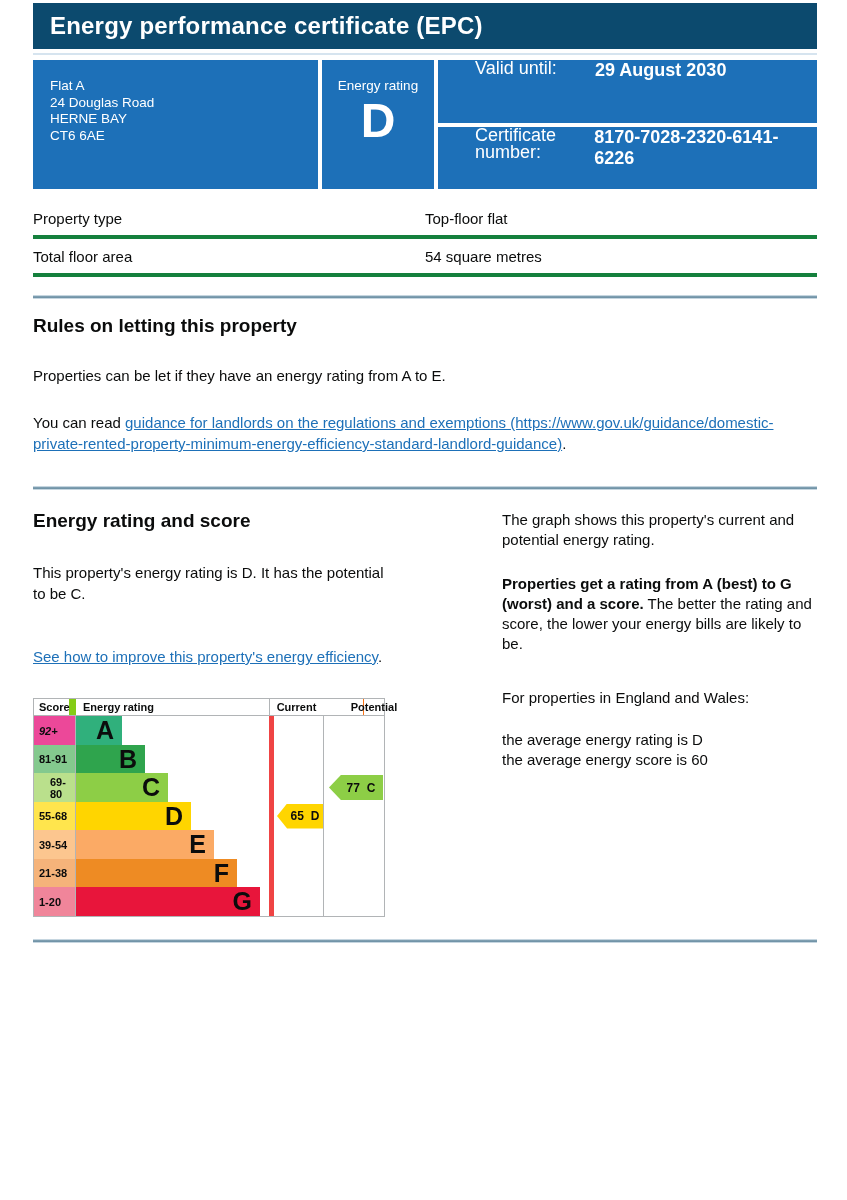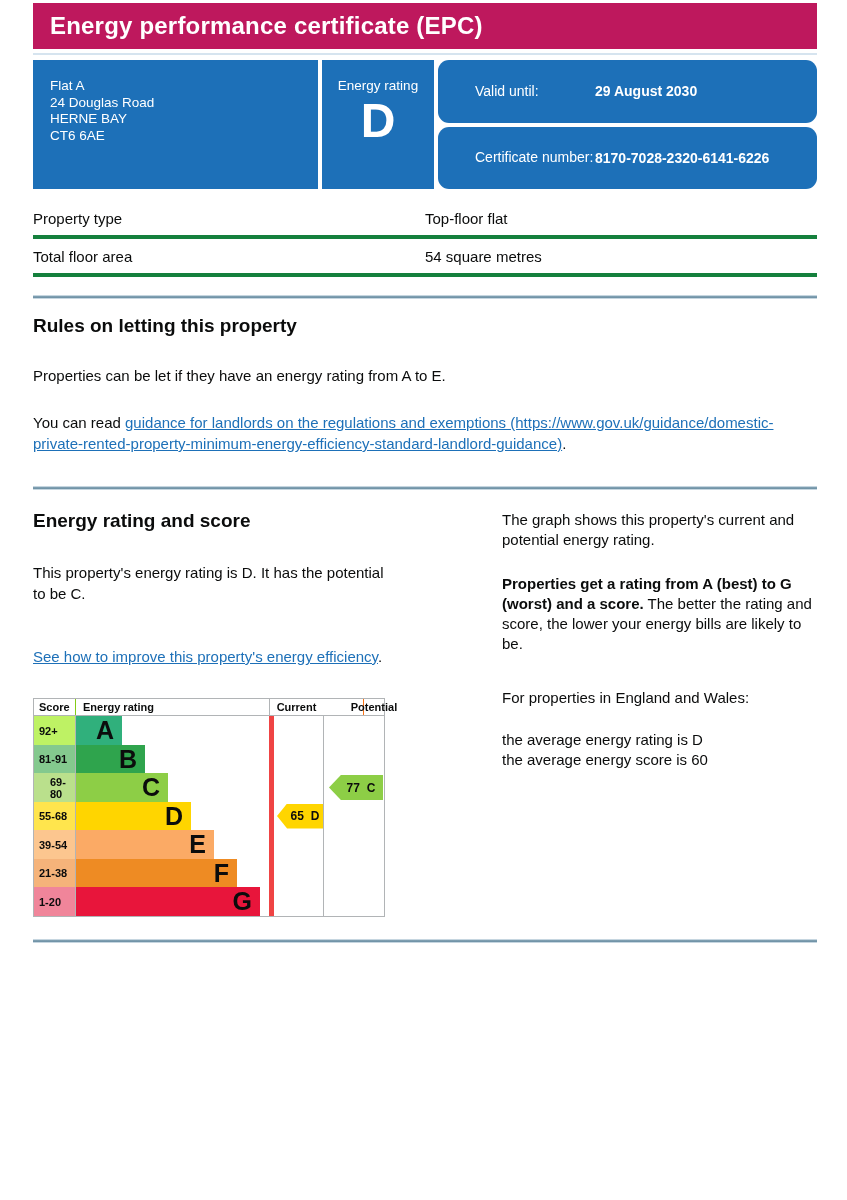--- a/index.html
+++ b/index.html
@@ -9,21 +9,21 @@
     height: 1200px;
     background: #ffffff;
     font-family: "Liberation Sans", sans-serif;
     color: #0b0c0c;
     overflow: hidden;
   }
   .page { padding: 3px 30px 0 33px; width: 784px; }
 
   
   .header-bar {
-    background: #be185d;
+    background: #0c4a6e;
     height: 46px;
     display: flex;
     align-items: center;
     padding-left: 17px;
     box-sizing: border-box;
   }
   .header-bar h1 {
     margin: 0;
     color: #ffffff;
     font-size: 24px;
@@ -40,21 +40,21 @@
     padding: 18px 0 0 17px;
     font-size: 13.5px; line-height: 16.5px;
   }
   .panel-rating {
     width: 112px; box-sizing: border-box;
     text-align: center; padding-top: 18px;
     font-size: 13.5px;
   }
   .panel-rating .big-letter { font-size: 48px; font-weight: bold; line-height: 1; margin-top: 4px; }
   .panel-right { flex: 1; display: flex; flex-direction: column; gap: 4px; }
-  .panel-row { flex: 1; display: flex; align-items: center; padding-left: 37px; box-sizing: border-box; font-size: 14px; border-radius: 11px; }
+  .panel-row { flex: 1; display: flex; align-items: flex-start; padding-left: 37px; box-sizing: border-box; font-size: 18px; }
   .panel-row .lbl { width: 120px; line-height: 17px; }
   .panel-row .val { font-weight: bold; }
 
   
   .prop-table { margin-top: 12px; }
   .prop-row {
     display: flex; align-items: center;
     padding: 9px 0 8px 0;
     border-bottom: 4px solid #15803d;
     font-size: 15px;
@@ -84,21 +84,21 @@
   .epc-chart {
     margin-top: 31px;
     width: 352px;
     border: 1px solid #b1b4b6;
     box-sizing: border-box;
     background: #ffffff;
   }
   .chart-grid-row { display: grid; grid-template-columns: 42px 193px 54px 61px; }
   .chart-header { border-bottom: 1px solid #b1b4b6; height: 16px; font-size: 11px; font-weight: bold; }
   .chart-header .cell { display: flex; align-items: center; }
-  .h-score { padding-left: 5px; border-right: 1px solid #84cc16; }
+  .h-score { padding-left: 5px; border-right: 7px solid #84cc16; }
   .h-rating { padding-left: 7px; }
   .h-current { border-left: 1px solid #b1b4b6; justify-content: center; }
   .h-potential { border-left: 1px solid #f97316; justify-content: center; margin-left: 40px; }
 
   .chart-row { display: grid; grid-template-columns: 42px 193px 54px 61px; height: 28.5px; }
   .score-cell {
     border-right: 1px solid #b1b4b6;
     font-size: 11px; font-weight: bold;
     display: flex; align-items: center; padding-left: 5px; box-sizing: border-box;
   }
@@ -182,21 +182,21 @@
 
       <div class="epc-chart">
         <div class="chart-grid-row chart-header">
           <div class="cell h-score">Score</div>
           <div class="cell h-rating">Energy rating</div>
           <div class="cell h-current">Current</div>
           <div class="cell h-potential">Potential</div>
         </div>
         <div>
             <div class="chart-row">
-              <div class="score-cell" style="background: #bef264;">92+</div>
+              <div class="score-cell" style="background: #ec4899; font-style: italic;">92+</div>
               <div class="bar-cell">
                 <div class="band-bar" style="width: 46px; background: rgb(48, 176, 124);">A</div>
               </div>
               <div class="current-cell"></div>
               <div class="potential-cell"></div>
             </div>
             <div class="chart-row">
               <div class="score-cell" style="background: rgb(132, 201, 142);">81-91</div>
               <div class="bar-cell">
                 <div class="band-bar" style="width: 69px; background: rgb(47, 164, 77);">B</div>

